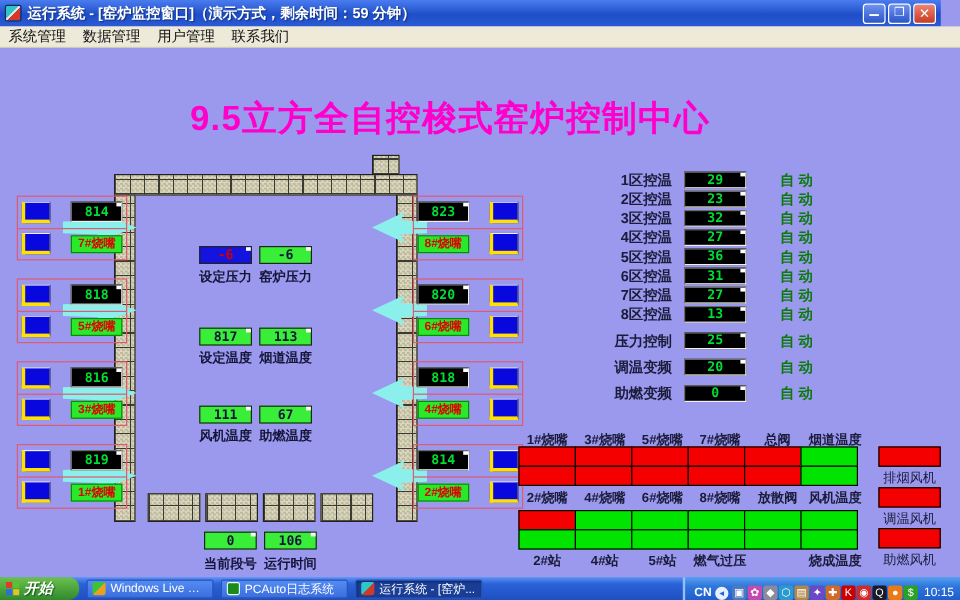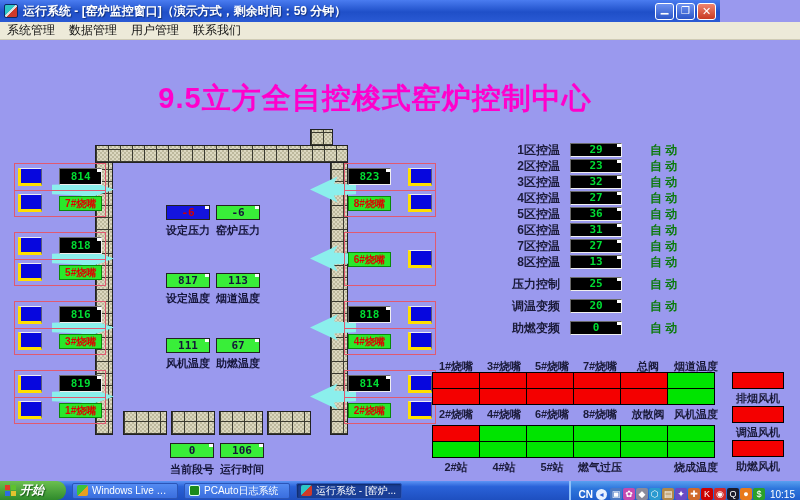--- a/index.html
+++ b/index.html
@@ -1,21 +1,21 @@
 <!DOCTYPE html>
 <html><head>
 <meta charset="utf-8">
 <style>
   * { margin:0; padding:0; box-sizing:border-box; }
   html,body { width:800px; height:500px; overflow:hidden; }
   body { font-family:"Liberation Sans","DejaVu Sans",sans-serif; }
   .screen { position:relative; width:800px; height:500px; background:#9A99EE; overflow:hidden; }
 
   
-  .titlebar { position:absolute; left:0; top:0; width:720px; height:22px;
+  .titlebar { position:absolute; left:0; top:0; width:784px; height:22px;
     background:linear-gradient(180deg,#4A7CF0 0%,#1F4FC8 55%,#2A5AD4 100%);
     display:flex; align-items:center; padding:0 4px; }
   .appicon { width:14px; height:14px; margin-right:5px; border-radius:2px;
     background:linear-gradient(135deg,#2ec6c6 0 45%,#e0e0e0 45% 55%,#d03a2a 55%); border:1px solid #0b2a66; }
   .wtitle { color:#fff; font-size:12px; font-weight:bold; text-shadow:1px 1px 1px #13337e; white-space:nowrap; }
   .winbtns { margin-left:auto; display:flex; gap:2px; }
   .wbtn { width:19px; height:17px; border:1px solid #fff; border-radius:3px; position:relative;
     background:linear-gradient(180deg,#6E92F0,#2B56C8); }
   .wbtn.close { background:linear-gradient(180deg,#F0846E,#C83A22); }
   .wbtn::before { position:absolute; left:0; right:0; text-align:center; color:#fff; font-size:10px; font-weight:bold; top:1px; }
@@ -81,21 +81,21 @@
   .sgrid { position:absolute; }
   .glabels { display:flex; height:13px; }
   .glab { width:48px; text-align:center; font-size:11px; font-weight:bold; color:#1b1b3a; white-space:nowrap; }
   .gcells { display:flex; }
   .cell { width:48px; height:17px; border:1px solid #000; margin-left:-1px; }
   .cell:first-child { margin-left:0; }
   .gcells + .gcells .cell { margin-top:-1px; }
   .red { background:#F40000; }
   .green { background:#00E400; }
   .fanbox { position:absolute; width:52px; height:17px; border:1px solid #000; }
-  .fanlab { position:absolute; width:56px; text-align:center; font-size:11px; font-weight:bold; color:#1b1b3a; white-space:nowrap; }
+  .fanlab { position:absolute; width:56px; text-align:center; font-size:11px; font-weight:normal; color:#1b1b3a; white-space:nowrap; }
 
   
   .taskbar { position:absolute; left:0; top:481px; width:800px; height:19px;
     background:linear-gradient(180deg,#5B93F5 0%,#2A62D8 30%,#1E4FC0 100%); display:flex; align-items:center; }
   .startbtn { height:19px; width:66px; display:flex; align-items:center; gap:4px; padding:0 8px 0 5px;
     background:linear-gradient(180deg,#6CC04F,#2F8A2C); border-radius:0 9px 9px 0;
     color:#fff; font-size:12px; font-weight:bold; font-style:italic; text-shadow:1px 1px 1px #1b5a1b; }
   .winlogo { width:11px; height:11px; display:grid; grid-template-columns:5px 5px; grid-template-rows:5px 5px; gap:1px; }
   .winlogo i { display:block; }
   .winlogo i:nth-child(1){background:#e23a2a;} .winlogo i:nth-child(2){background:#5ec22e;}
@@ -212,20 +212,24 @@
           <span class="lcd mlcd">823</span>
         </div>
       <div class="mrow">
           <span class="lamp"></span>
           <span class="bname">8#烧嘴</span>
         </div>
     </div>
     <div class="module rside" style="left:344px;top:167px">
       <div class="mrow">
           <span class="lamp"></span>
+          <span class="lcd mlcd">820</span>
+        </div>
+      <div class="mrow">
+          <span class="lamp"></span>
           <span class="bname">6#烧嘴</span>
         </div>
     </div>
     <div class="module rside" style="left:344px;top:236px">
       <div class="mrow">
           <span class="lamp"></span>
           <span class="lcd mlcd">818</span>
         </div>
       <div class="mrow">
           <span class="lamp"></span>

